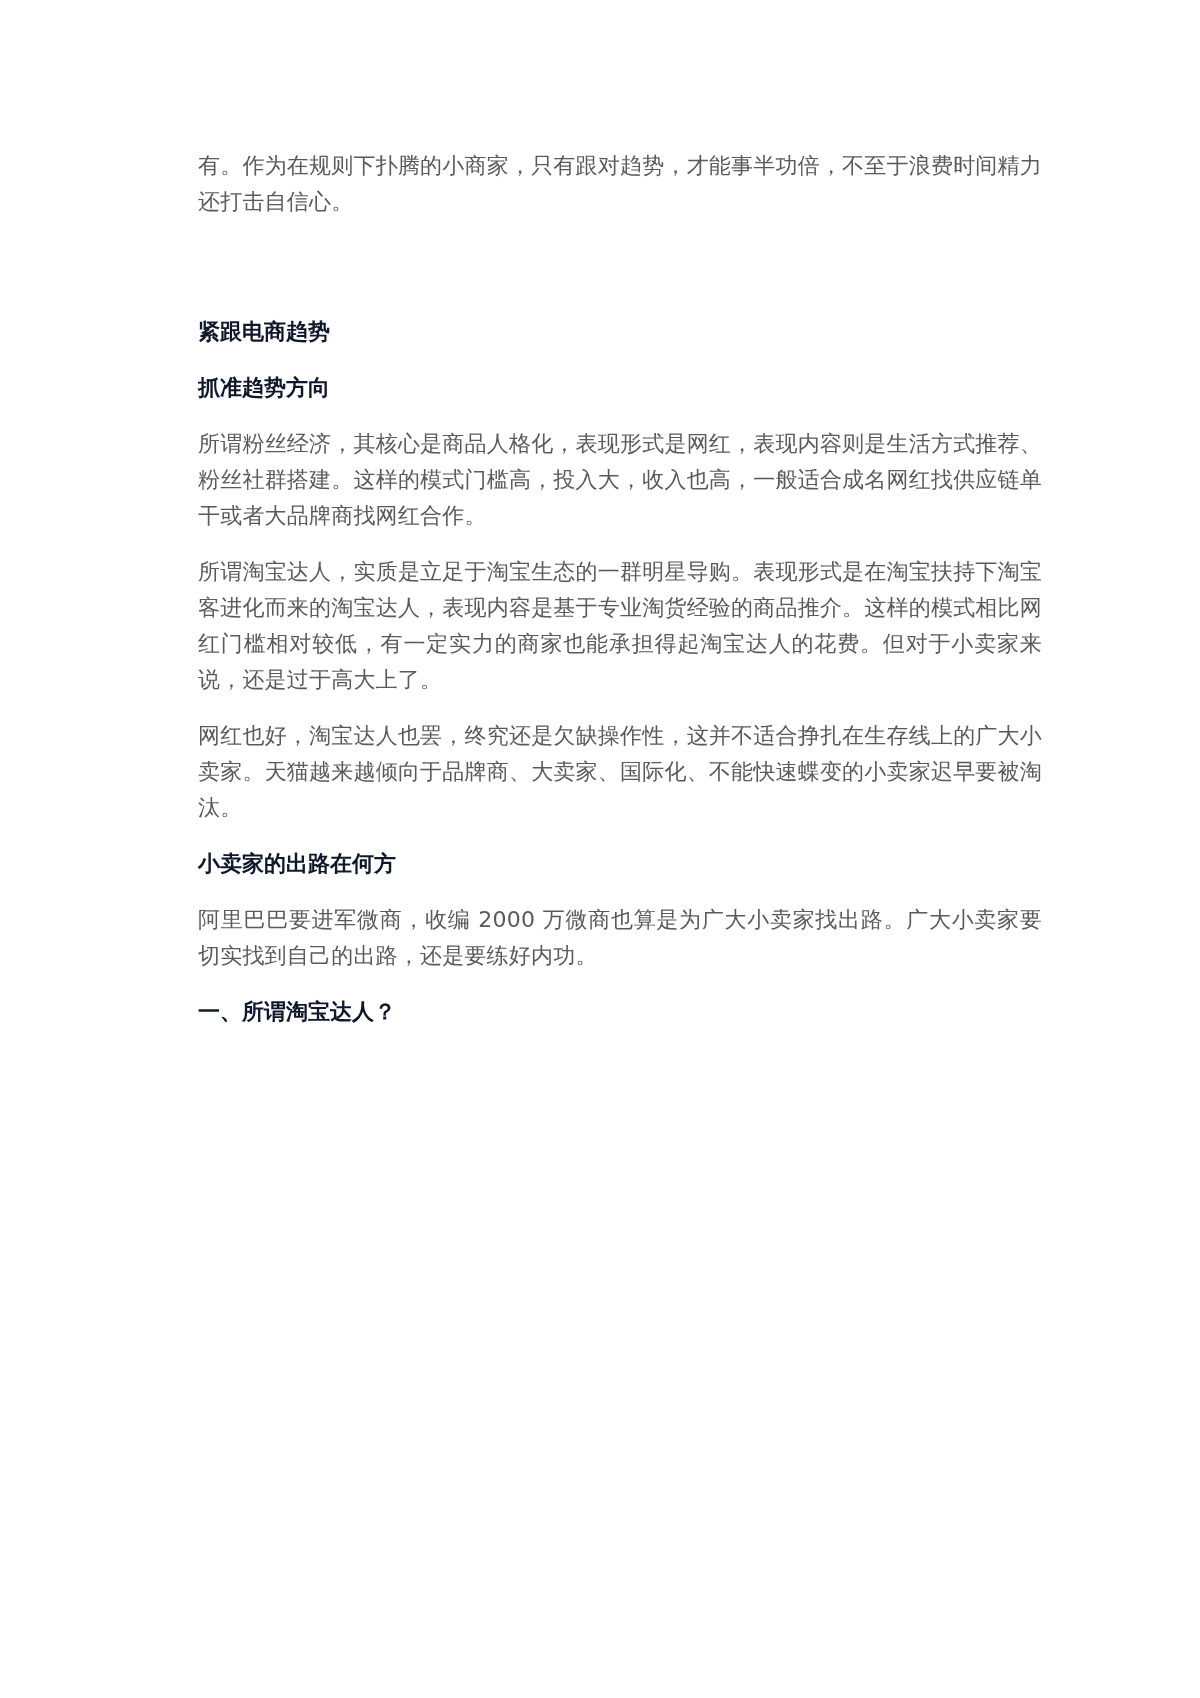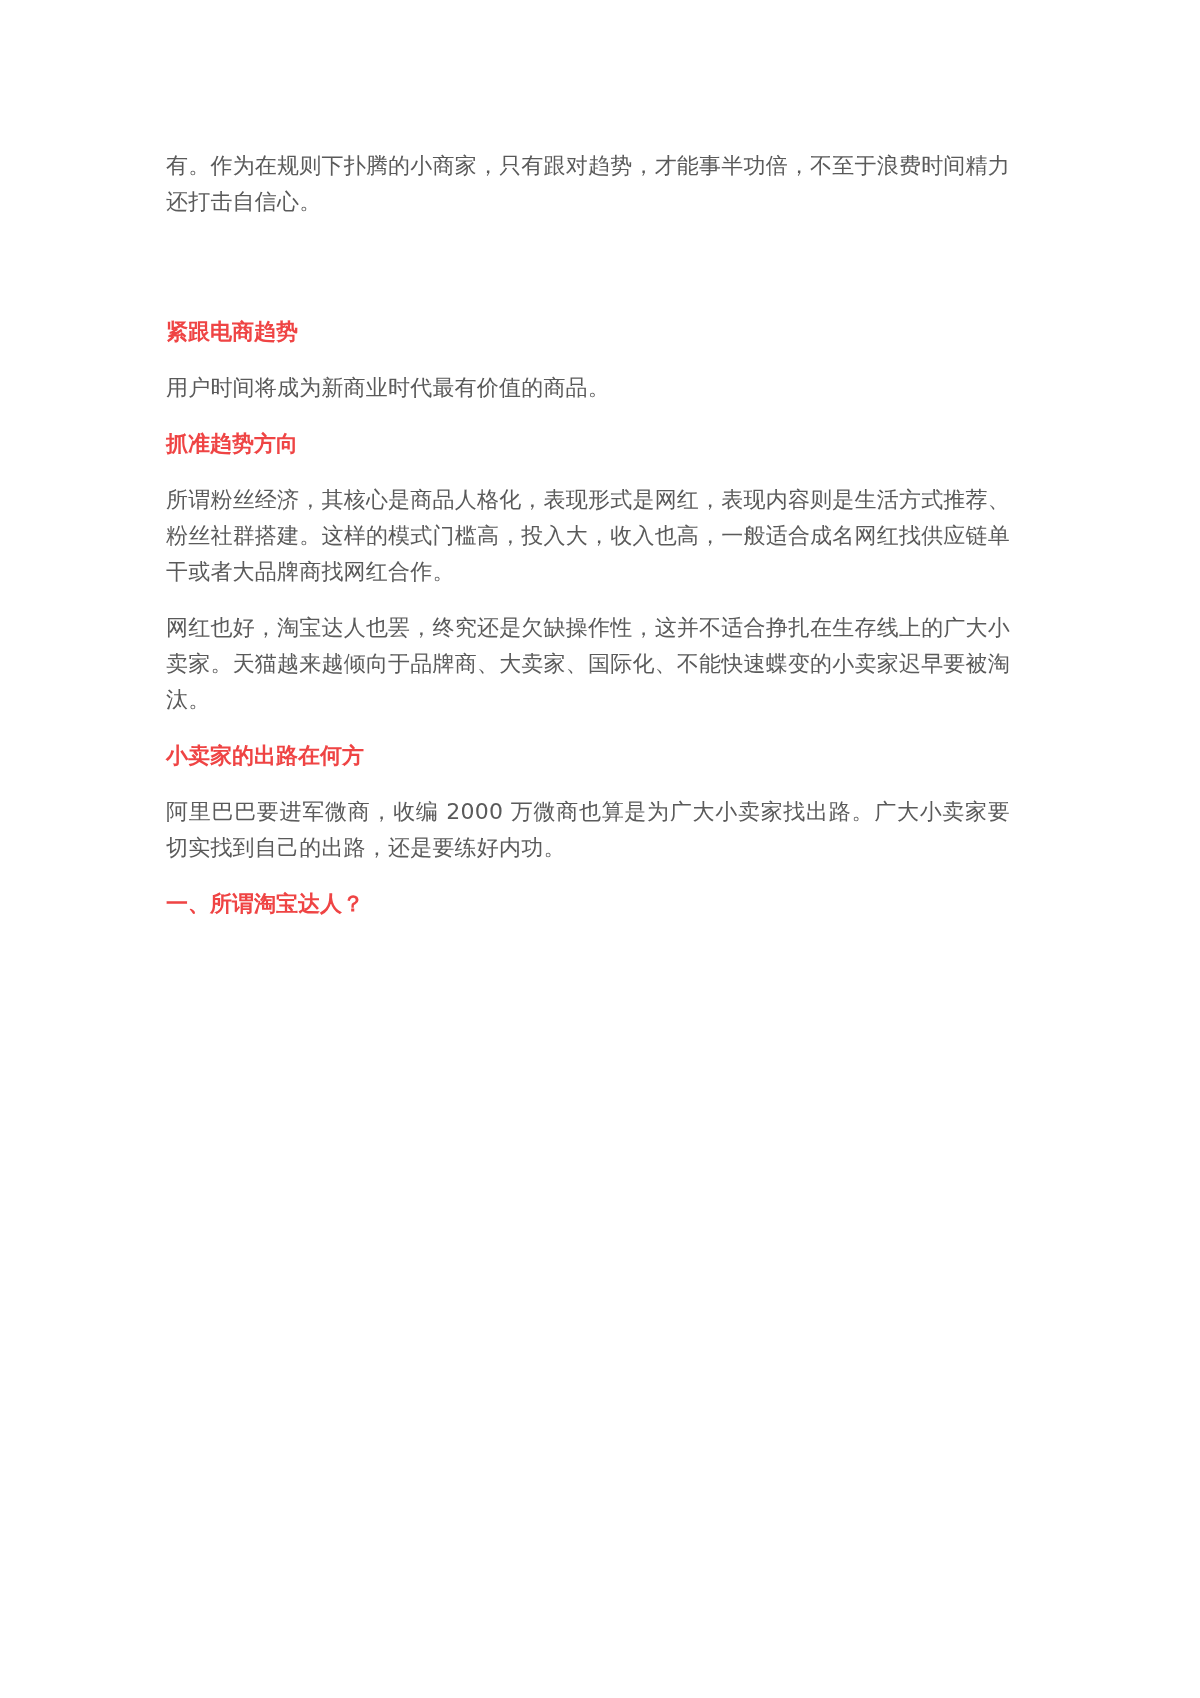--- a/index.html
+++ b/index.html
@@ -2,39 +2,39 @@
 <html><head>
   <meta charset="utf-8">
   <style>
     html, body { margin: 0; padding: 0; background: #ffffff; }
     body {
       width: 1200px; height: 1698px; overflow: hidden; position: relative;
       font-family: "DejaVu Sans", "Liberation Sans", sans-serif;
       color: #5a5a5a;
     }
     .page {
-      position: absolute; left: 166px; top: 148px; width: 844px;
+      position: absolute; left: 198px; top: 148px; width: 844px;
     }
     .para {
       font-size: 22px; line-height: 36px; margin: 0 0 20px 0;
       text-align: justify; letter-spacing: 0.2px;
     }
     .heading {
-      font-size: 22px; line-height: 36px; font-weight: bold; color: #ef4444;
+      font-size: 22px; line-height: 36px; font-weight: bold; color: #0f172a;
       margin: 0 0 20px 0;
     }
     .gap-large { height: 74px; }
   </style>
 </head>
 <body>
 
 <div class="page">
   <p class="para">有。作为在规则下扑腾的小商家，只有跟对趋势，才能事半功倍，不至于浪费时间精力还打击自信心。</p>
   <div class="gap-large"></div>
   <div class="heading">紧跟电商趋势</div>
-  <p class="para">用户时间将成为新商业时代最有价值的商品。</p>
   <div class="heading">抓准趋势方向</div>
   <p class="para">所谓粉丝经济，其核心是商品人格化，表现形式是网红，表现内容则是生活方式推荐、粉丝社群搭建。这样的模式门槛高，投入大，收入也高，一般适合成名网红找供应链单干或者大品牌商找网红合作。</p>
+  <p class="para">所谓淘宝达人，实质是立足于淘宝生态的一群明星导购。表现形式是在淘宝扶持下淘宝客进化而来的淘宝达人，表现内容是基于专业淘货经验的商品推介。这样的模式相比网红门槛相对较低，有一定实力的商家也能承担得起淘宝达人的花费。但对于小卖家来说，还是过于高大上了。</p>
   <p class="para">网红也好，淘宝达人也罢，终究还是欠缺操作性，这并不适合挣扎在生存线上的广大小卖家。天猫越来越倾向于品牌商、大卖家、国际化、不能快速蝶变的小卖家迟早要被淘汰。</p>
   <div class="heading">小卖家的出路在何方</div>
   <p class="para">阿里巴巴要进军微商，收编 2000 万微商也算是为广大小卖家找出路。广大小卖家要切实找到自己的出路，还是要练好内功。</p>
   <div class="heading">一、所谓淘宝达人？</div>
 </div>
 
 </body></html>

